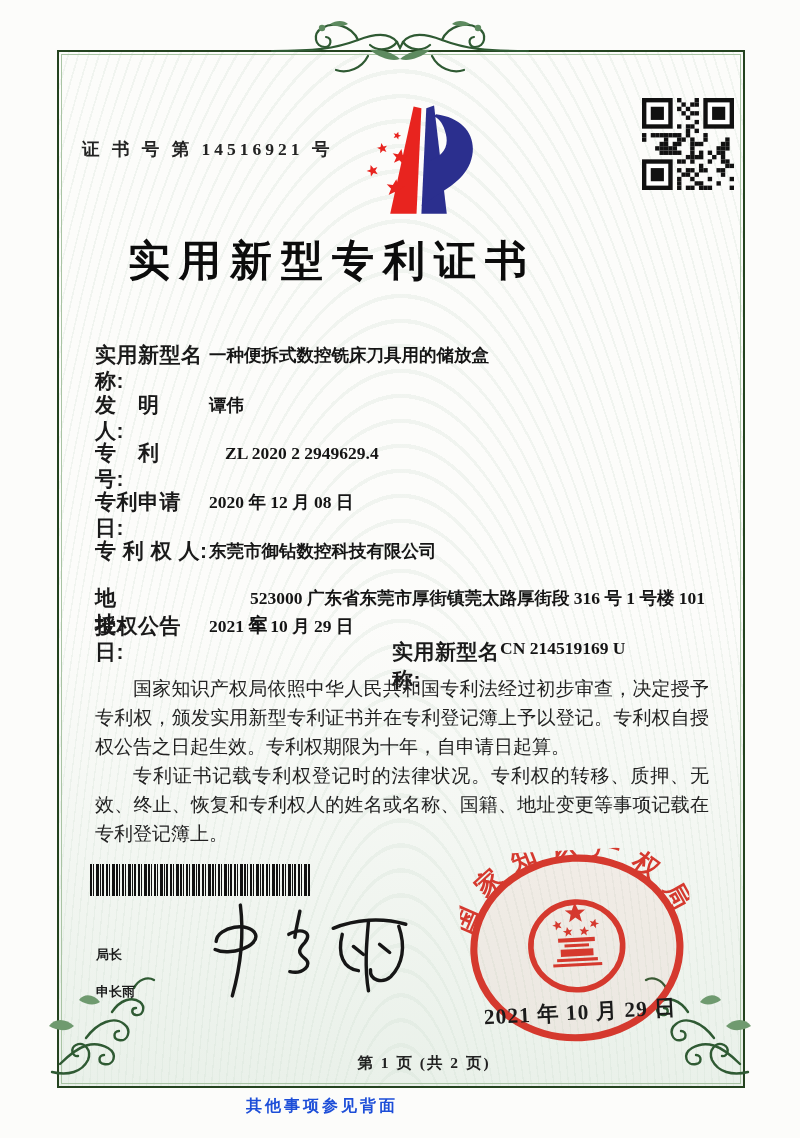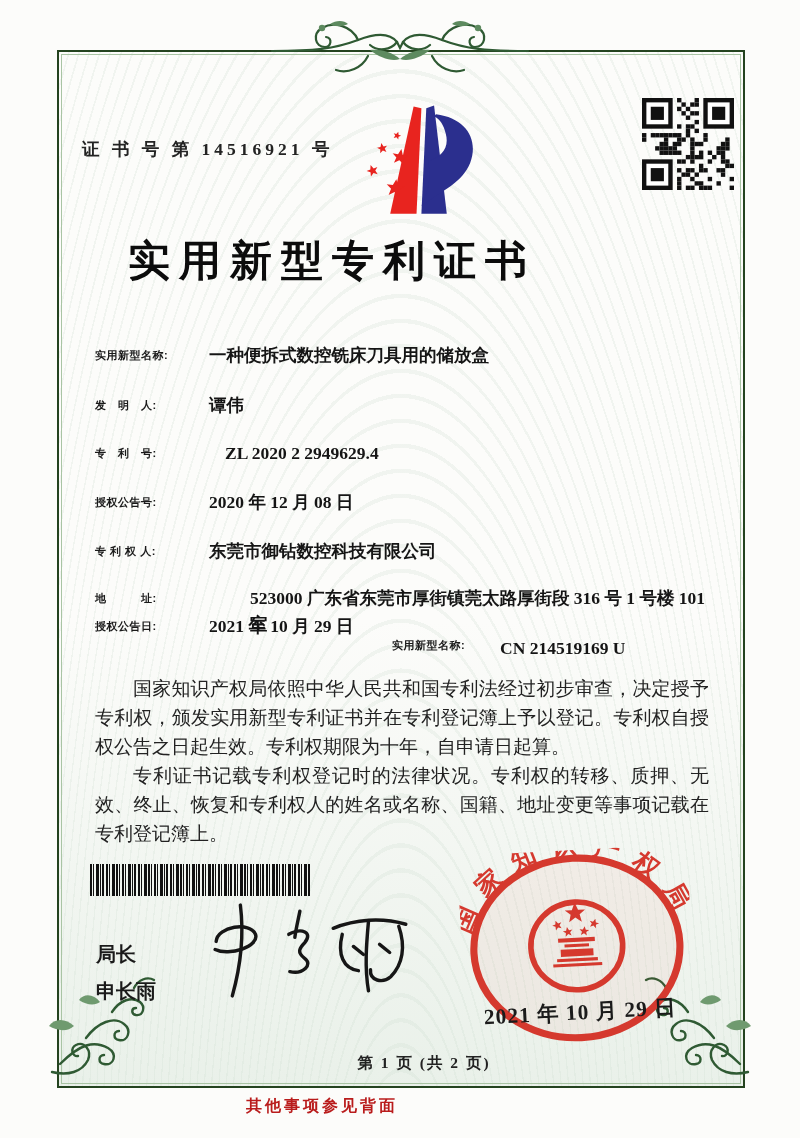--- a/index.html
+++ b/index.html
@@ -27,37 +27,37 @@
   
   .cert-no{position:absolute;left:82px;top:104px;font-size:17.5px;letter-spacing:4px;font-weight:600;color:#232323;margin-top:33px;}
   .logo{position:absolute;left:320px;top:90px;width:156px;height:142px;}
   .qr{position:absolute;left:642px;top:98px;width:92px;height:92px;}
   .title{
     position:absolute;left:0;width:664px;top:233px;text-align:center;
     font-size:42px;font-weight:700;letter-spacing:9px;color:#0c0c0c;
   }
   
   .field-row{position:absolute;left:95px;width:618px;display:flex;font-size:17.5px;line-height:26px;}
-  .f-label{flex:0 0 114px;font-family:"Liberation Sans","DejaVu Sans",sans-serif;font-weight:700;font-size:11px;letter-spacing:0.5px;color:#1a1a1a;}
+  .f-label{flex:0 0 114px;font-family:"Liberation Sans","DejaVu Sans",sans-serif;font-weight:700;font-size:21px;letter-spacing:0.5px;color:#1a1a1a;}
   .f-value{flex:1;font-weight:600;color:#151515;}
   .row-1{top:342px;}.row-2{top:392px;justify-content:flex-end;}.row-3{top:440px;gap:16px;}.row-4{top:489px;}
   .row-5{top:538px;}.row-6{top:585px;gap:41px;}
   .row-7{top:613px;width:300px;}
   .grant-no{position:absolute;left:392px;top:638px;width:320px;display:flex;font-size:17.5px;}
   .grant-no .f-label{flex:0 0 108px;}
   
   .body-text{position:absolute;left:95px;top:674px;width:614px;font-size:19px;line-height:29px;text-align:justify;color:#222;}
   .body-text p{margin:0;text-indent:2em;}
   
   .barcode{position:absolute;left:90px;top:864px;width:222px;height:32px;}
-  .director{position:absolute;left:96px;top:936px;font-family:"Liberation Sans","DejaVu Sans",sans-serif;font-size:20px;font-weight:700;line-height:37px;color:#1a1a1a;}
+  .director{position:absolute;left:96px;top:936px;font-family:"Liberation Sans","DejaVu Sans",sans-serif;font-size:13px;font-weight:700;line-height:37px;color:#1a1a1a;}
   .signature{position:absolute;left:196px;top:898px;width:232px;height:108px;}
   .seal{position:absolute;left:462px;top:850px;width:230px;height:200px;transform:rotate(-3deg);}
   .page-num{position:absolute;left:0;width:800px;top:1053px;text-align:center;font-size:15.5px;letter-spacing:2px;font-weight:600;color:#222;padding-left:24px;}
-  .back-note{position:absolute;left:0;width:644px;top:1096px;text-align:center;font-size:16px;letter-spacing:3px;font-weight:600;color:#b91c1c;}
+  .back-note{position:absolute;left:0;width:644px;top:1096px;text-align:center;font-size:16px;letter-spacing:3px;font-weight:600;color:#1d4ed8;}
 </style>
 </head>
 <body>
 
 <div class="page">
 
   <div class="frame"></div>
 
   <svg class="ornament-top" viewBox="0 0 260 64">
     <g stroke="#2f5a33" fill="none" stroke-width="2.2" stroke-linecap="round">
@@ -251,21 +251,21 @@
   </div>
   <div class="field-row row-2">
     <span class="f-label">发　明　人:</span>
     <span class="f-value">谭伟</span>
   </div>
   <div class="field-row row-3">
     <span class="f-label">专　利　号:</span>
     <span class="f-value">ZL 2020 2 2949629.4</span>
   </div>
   <div class="field-row row-4">
-    <span class="f-label">授权公告号:</span>
+    <span class="f-label">专利申请日:</span>
     <span class="f-value">2020 年 12 月 08 日</span>
   </div>
   <div class="field-row row-5">
     <span class="f-label">专 利 权 人:</span>
     <span class="f-value">东莞市御钻数控科技有限公司</span>
   </div>
   <div class="field-row row-6">
     <span class="f-label">地　　　址:</span>
     <span class="f-value" style="max-width:505px;">523000 广东省东莞市厚街镇莞太路厚街段 316 号 1 号楼 101 室</span>
   </div>

